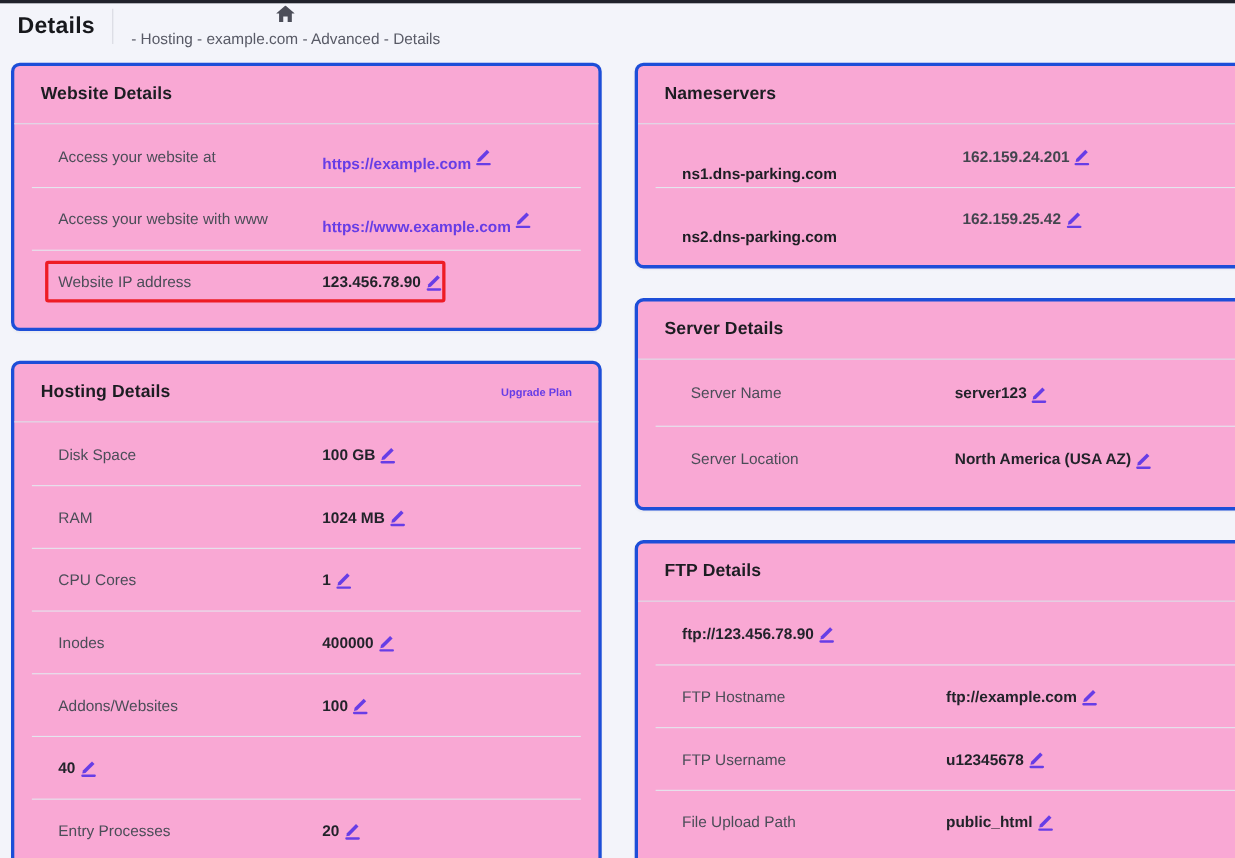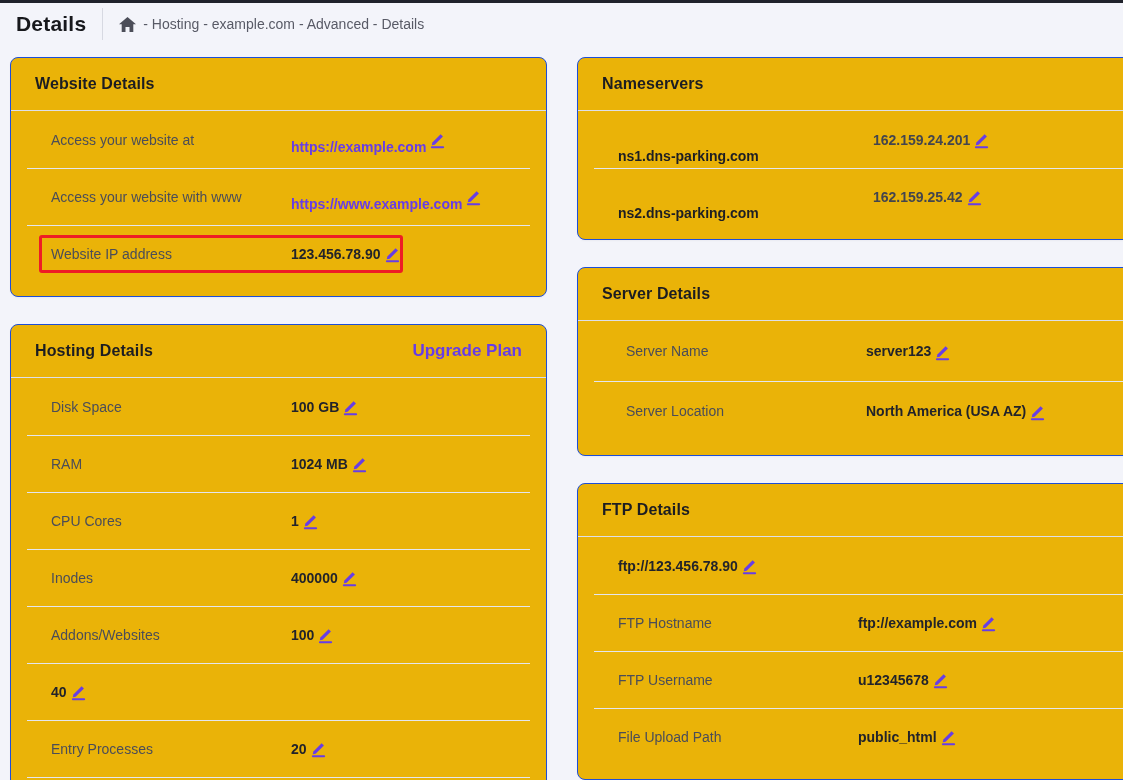--- a/index.html
+++ b/index.html
@@ -12,45 +12,45 @@
   .top-strip { height:3px; background:#20222b; }
   .page-header {
     display:flex; align-items:center;
     height:42px; padding-left:8px;
   }
   .page-title {
     font-size:21px; font-weight:bold; color:#17181c;
     padding:0 16px 0 8px; letter-spacing:.2px;
   }
   .header-vdivider { width:1px; height:32px; background:#d7d9e2; margin-right:16px; }
-  .breadcrumb { display:flex; align-items:center; font-size:14px; color:#585a66; gap:7px; }
+  .breadcrumb { display:flex; align-items:center; font-size:14px; color:#585a66; gap:7px;flex-direction:column; }
   .breadcrumb .home { display:inline-flex; align-items:center; cursor:pointer; }
   .crumb { color:#585a66; cursor:pointer; }
   .crumb-sep { color:#585a66; }
 
   .content { display:flex; gap:30px; padding:12px 8px 0 10px; align-items:flex-start; }
   .col { display:flex; flex-direction:column; gap:27px; }
   .col-left  { width:537px; flex:none; }
   .col-right { width:600px; flex:none; }
 
   .card {
-    background:#eab308;
-    border:1px solid #1d4ed8;
+    background:#f9a8d4;
+    border:3px solid #1d4ed8;
     border-radius:8px;
     box-shadow:0 1px 2px rgba(25,28,60,.04);
     width:100%;
   }
   .card-header {
     display:flex; align-items:center;
     height:53px; padding:0 24px;
     border-bottom:1px solid #dddfe9;
   }
   .card-title { font-size:16px; font-weight:bold; color:#1c1d22; letter-spacing:.1px; }
   .upgrade-link {
-    margin-left:auto; font-size:17px; font-weight:bold;
+    margin-left:auto; font-size:10px; font-weight:bold;
     color:#673de6; text-decoration:none; cursor:pointer;
   }
   .card-body { padding-bottom:14px; }
 
   .row {
     position:relative;
     display:flex; align-items:center;
     height:57px;
     padding:0 24px 0 40px;
     font-size:14px;

